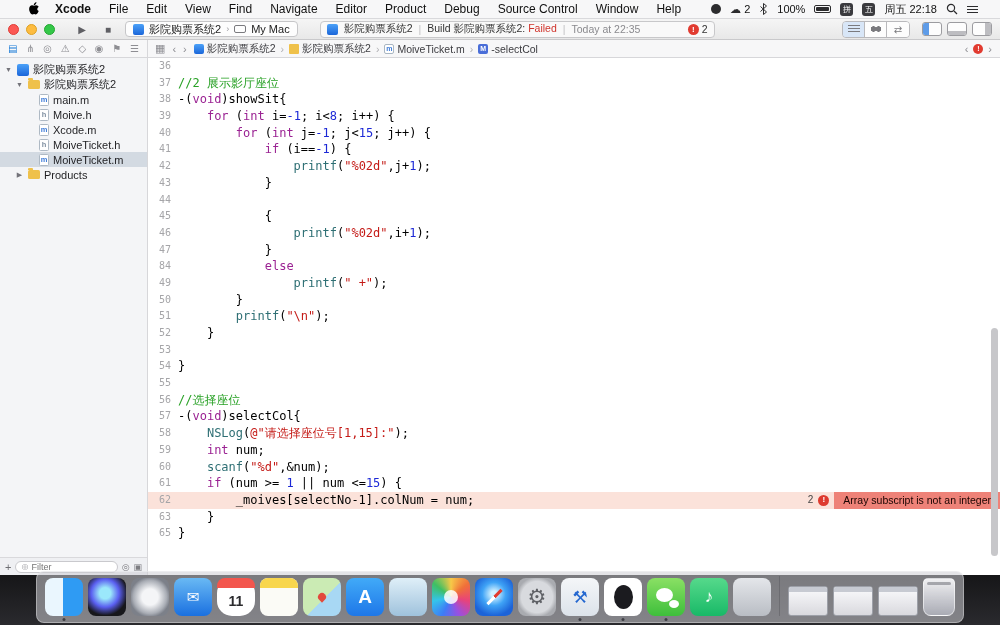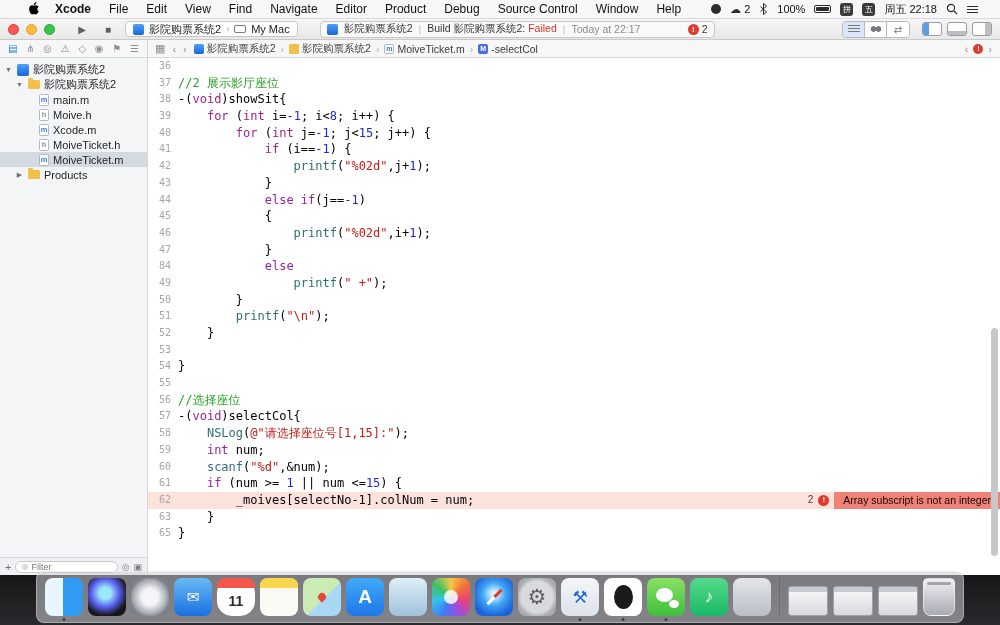--- a/index.html
+++ b/index.html
@@ -263,21 +263,21 @@
       </div>
       <div class="activity">
         <span class="act-ic"></span>
         <span>影院购票系统2</span>
         <span class="act-sep">|</span>
         <span>
           <span>Build 影院购票系统2:</span>
           <span class="act-fail">Failed</span>
         </span>
         <span class="act-sep">|</span>
-        <span class="act-time">Today at 22:17</span>
+        <span class="act-time">Today at 22:35</span>
         <span class="badge-err">
           <span class="err-dot">!</span>
           <span>2</span>
         </span>
       </div>
       <div class="tb-right">
         <div class="seg">
           <span class="seg-cell active">
               <span class="ic-lines"></span>
             </span>
@@ -395,21 +395,21 @@
       <div class="editor">
         <div id="code-area">
             <div class="code-line"><span class="ln">36</span><span class="ct"></span></div>
             <div class="code-line"><span class="ln">37</span><span class="ct"><span class="tk-c">//2 展示影厅座位</span></span></div>
             <div class="code-line"><span class="ln">38</span><span class="ct"><span class="tk-p">-(</span><span class="tk-k">void</span><span class="tk-p">)showSit{</span></span></div>
             <div class="code-line"><span class="ln">39</span><span class="ct"><span class="tk-p">    </span><span class="tk-k">for</span><span class="tk-p"> (</span><span class="tk-k">int</span><span class="tk-p"> i=</span><span class="tk-n">-1</span><span class="tk-p">; i&lt;</span><span class="tk-n">8</span><span class="tk-p">; i++) {</span></span></div>
             <div class="code-line"><span class="ln">40</span><span class="ct"><span class="tk-p">        </span><span class="tk-k">for</span><span class="tk-p"> (</span><span class="tk-k">int</span><span class="tk-p"> j=</span><span class="tk-n">-1</span><span class="tk-p">; j&lt;</span><span class="tk-n">15</span><span class="tk-p">; j++) {</span></span></div>
             <div class="code-line"><span class="ln">41</span><span class="ct"><span class="tk-p">            </span><span class="tk-k">if</span><span class="tk-p"> (i==</span><span class="tk-n">-1</span><span class="tk-p">) {</span></span></div>
             <div class="code-line"><span class="ln">42</span><span class="ct"><span class="tk-p">                </span><span class="tk-f">printf</span><span class="tk-p">(</span><span class="tk-s">"%02d"</span><span class="tk-p">,j+</span><span class="tk-n">1</span><span class="tk-p">);</span></span></div>
             <div class="code-line"><span class="ln">43</span><span class="ct"><span class="tk-p">            }</span></span></div>
-            <div class="code-line"><span class="ln">44</span><span class="ct"><span class="tk-p">            </span><span class="tk-k">else</span><span class="tk-p"> </span><span class="tk-k">if</span><span class="tk-p">(j==</span><span class="tk-n">-1</span><span class="tk-p">)</span></span></div>
+            <div class="code-line"><span class="ln">44</span></div>
             <div class="code-line"><span class="ln">45</span><span class="ct"><span class="tk-p">            {</span></span></div>
             <div class="code-line"><span class="ln">46</span><span class="ct"><span class="tk-p">                </span><span class="tk-f">printf</span><span class="tk-p">(</span><span class="tk-s">"%02d"</span><span class="tk-p">,i+</span><span class="tk-n">1</span><span class="tk-p">);</span></span></div>
             <div class="code-line"><span class="ln">47</span><span class="ct"><span class="tk-p">            }</span></span></div>
             <div class="code-line"><span class="ln">84</span><span class="ct"><span class="tk-p">            </span><span class="tk-k">else</span></span></div>
             <div class="code-line"><span class="ln">49</span><span class="ct"><span class="tk-p">                </span><span class="tk-f">printf</span><span class="tk-p">(</span><span class="tk-s">" +"</span><span class="tk-p">);</span></span></div>
             <div class="code-line"><span class="ln">50</span><span class="ct"><span class="tk-p">        }</span></span></div>
             <div class="code-line"><span class="ln">51</span><span class="ct"><span class="tk-p">        </span><span class="tk-f">printf</span><span class="tk-p">(</span><span class="tk-s">"\n"</span><span class="tk-p">);</span></span></div>
             <div class="code-line"><span class="ln">52</span><span class="ct"><span class="tk-p">    }</span></span></div>
             <div class="code-line"><span class="ln">53</span><span class="ct"></span></div>
             <div class="code-line"><span class="ln">54</span><span class="ct"><span class="tk-p">}</span></span></div>

